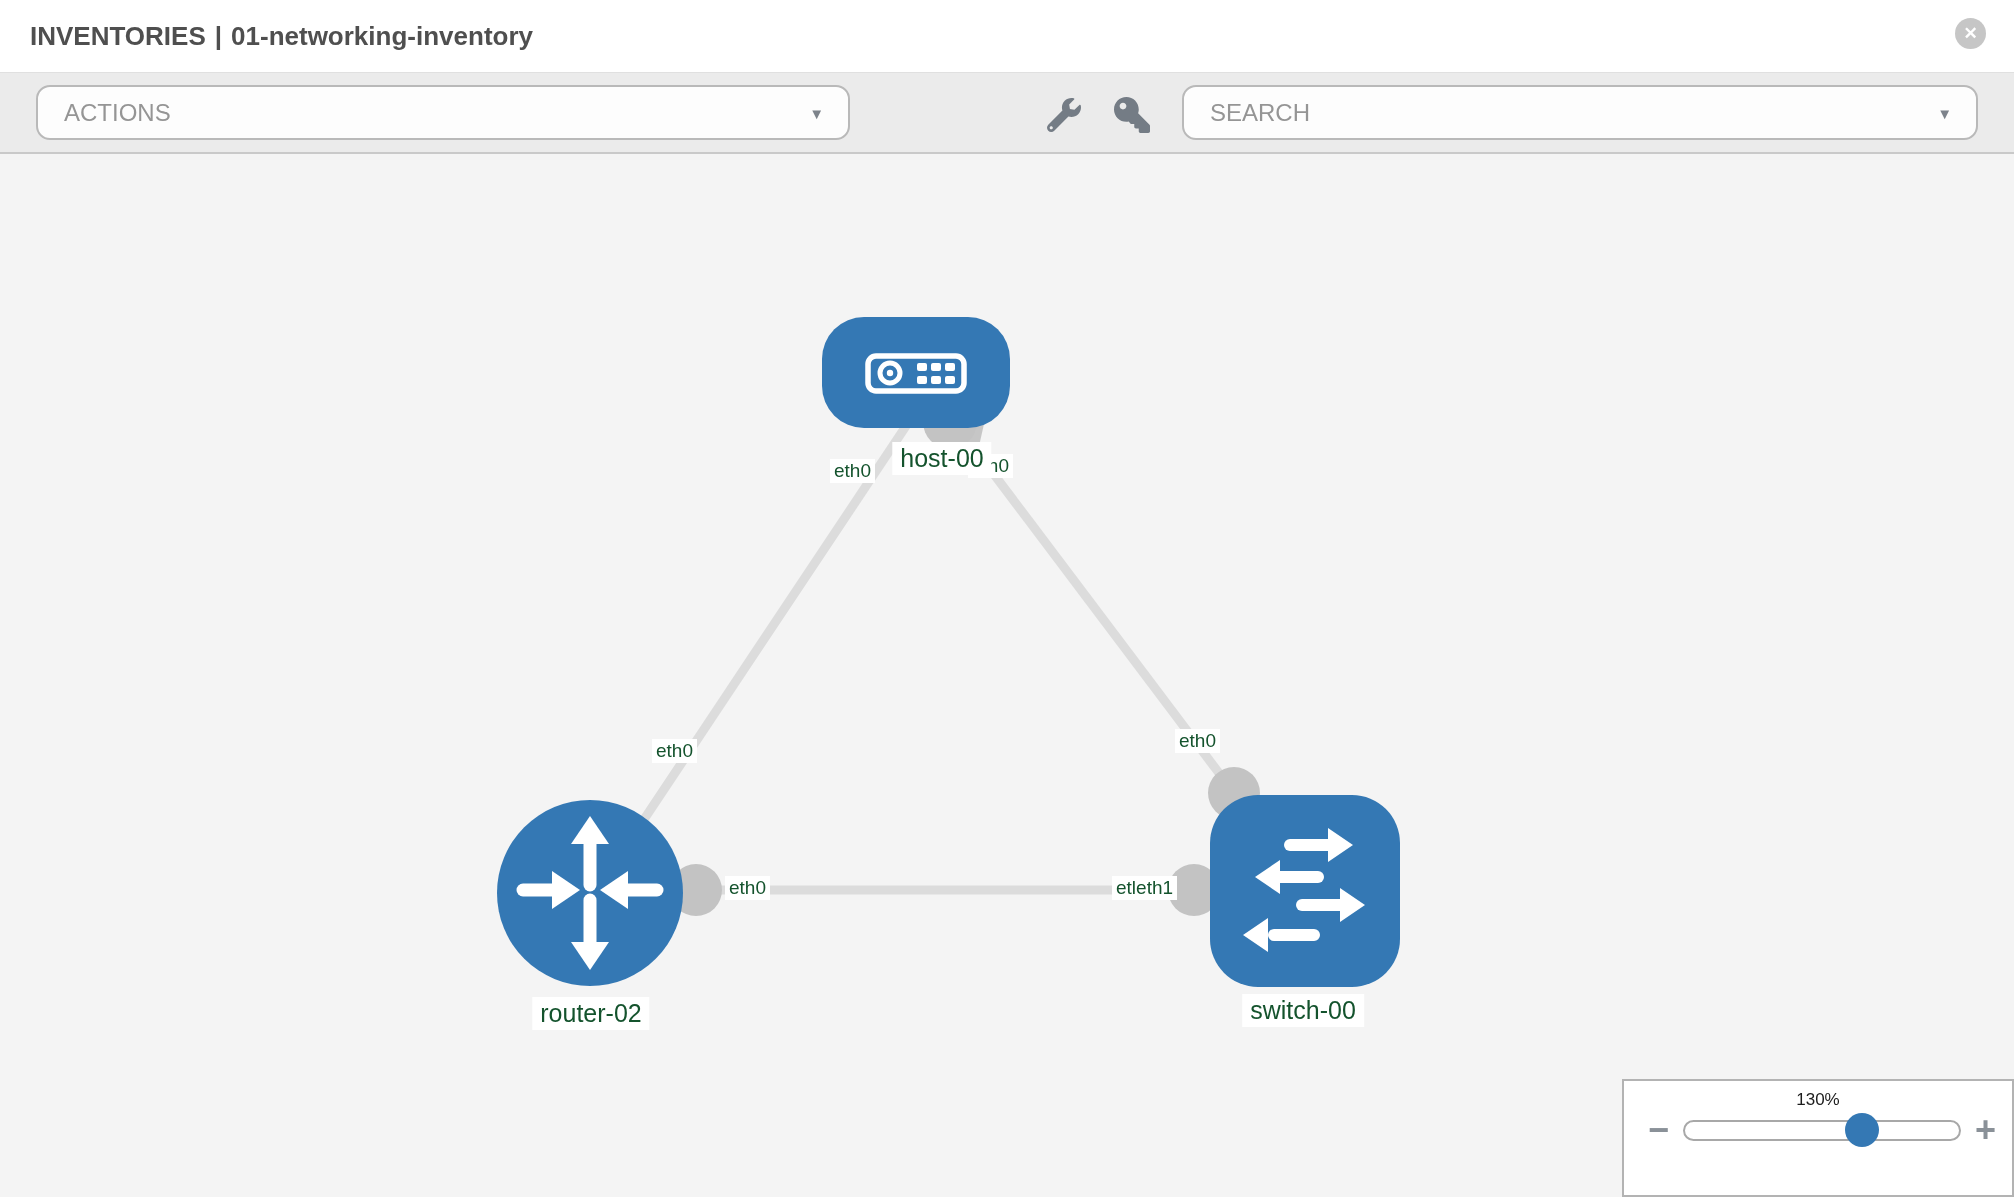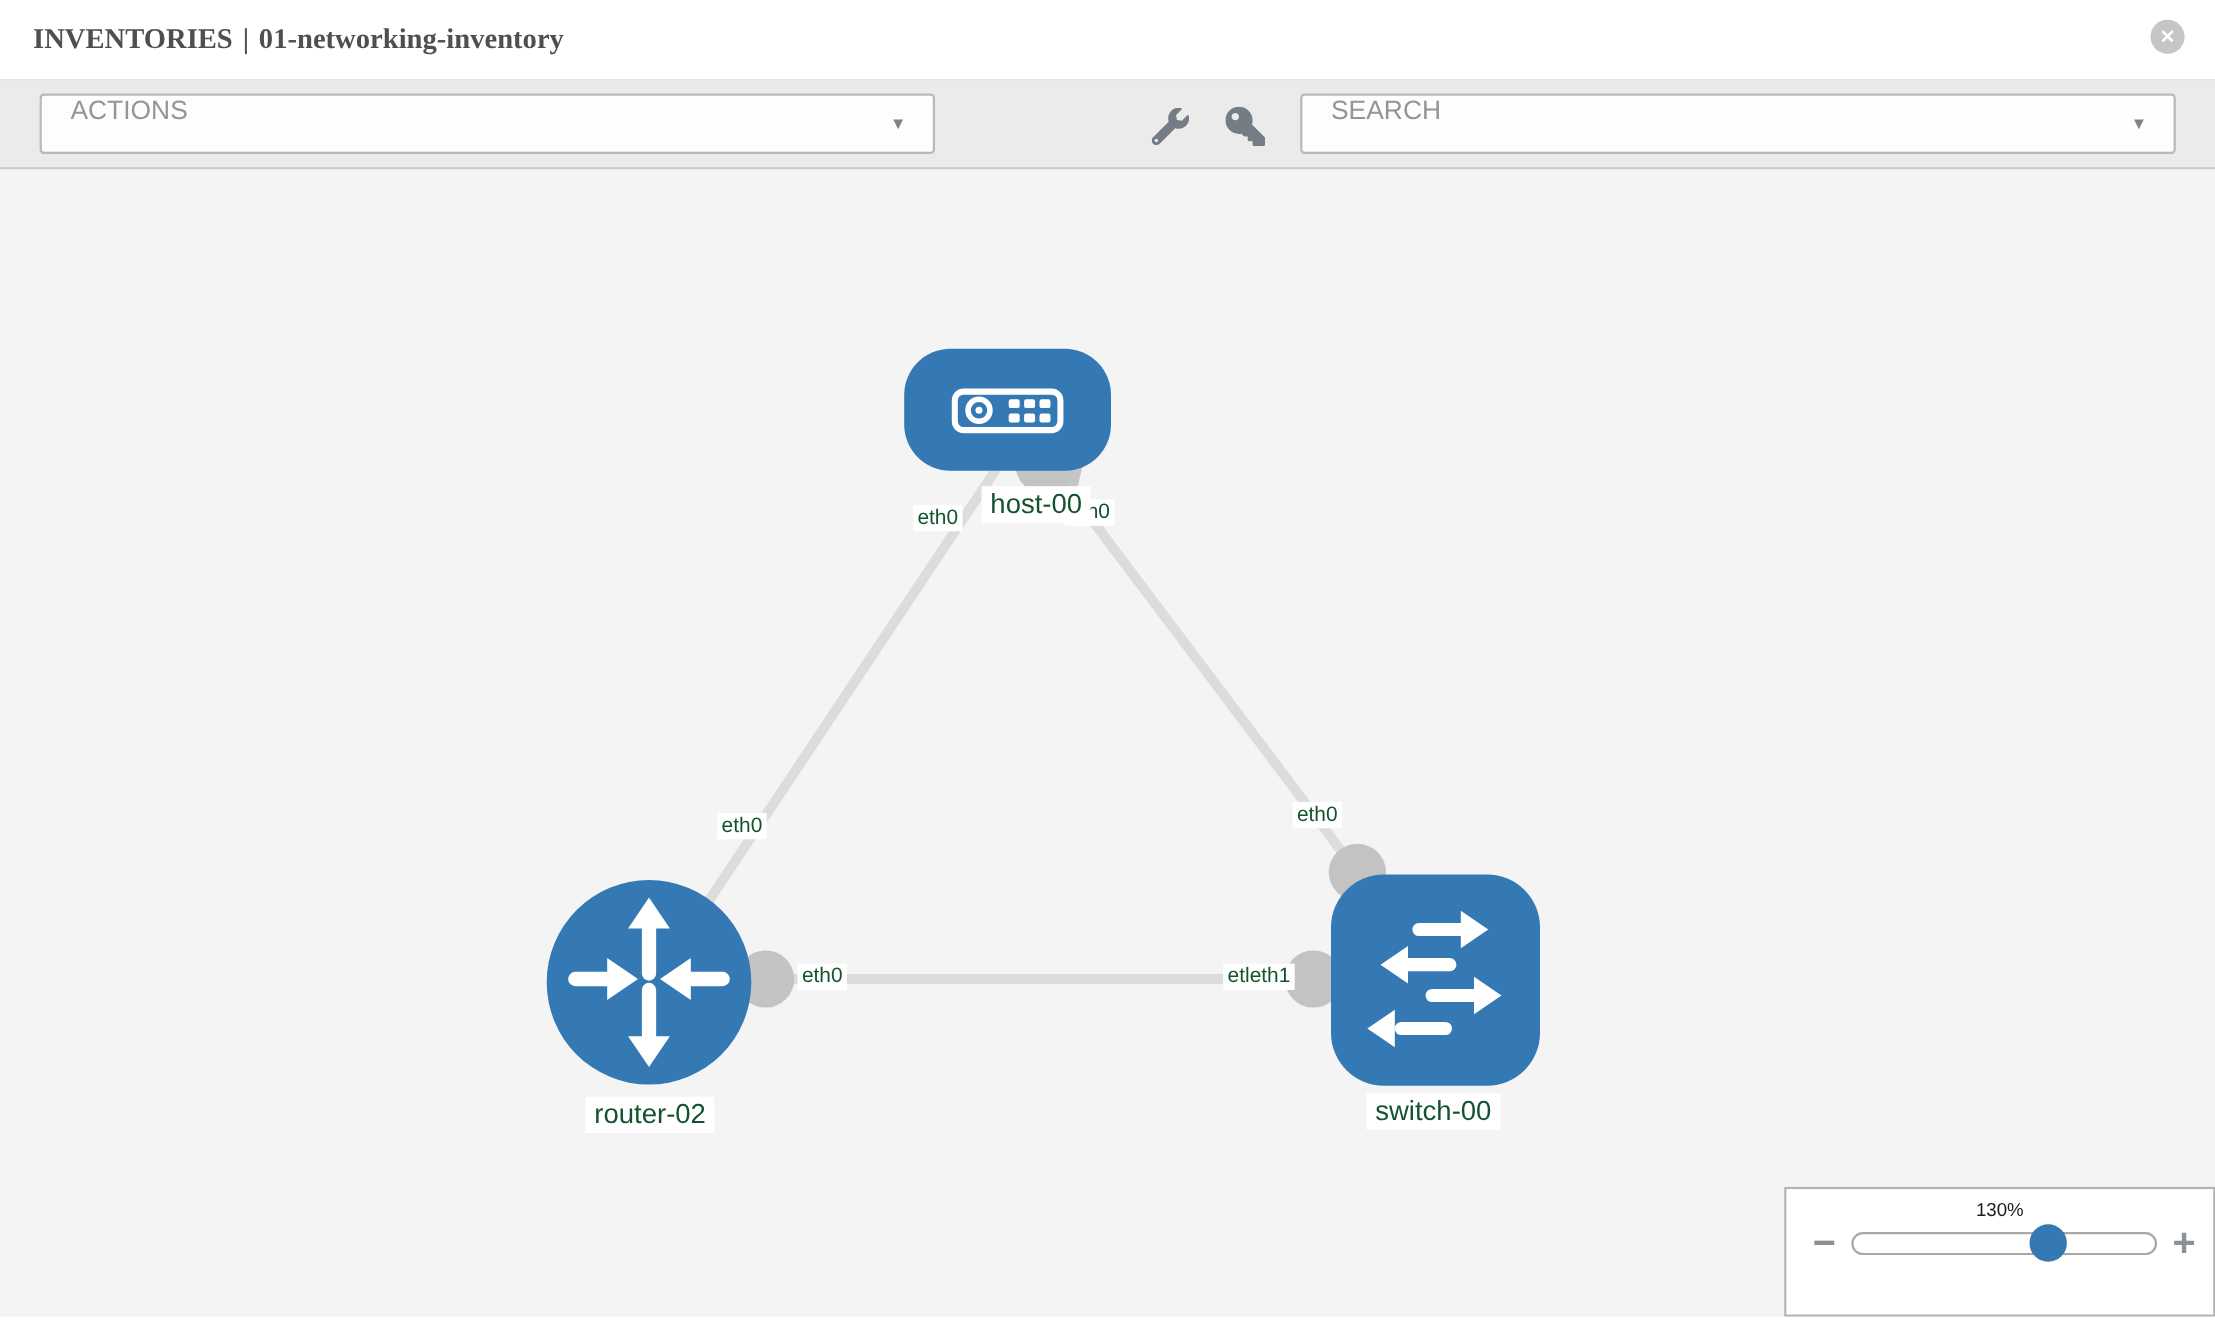--- a/index.html
+++ b/index.html
@@ -19,21 +19,20 @@
     padding: 0 30px;
     position: relative;
   }
   .title {
     font-size: 26px;
     font-weight: bold;
     color: #4f4f4f;
     display: flex;
     gap: 9px;
     white-space: nowrap;
-    font-family: Liberation Serif, serif;
   }
   .close-btn {
     position: absolute;
     right: 28px;
     top: 18px;
     width: 31px;
     height: 31px;
     border-radius: 50%;
     background: #c6c6c6;
     color: #ffffff;
@@ -53,22 +52,23 @@
     border-top: 1px solid #e0e0e0;
     border-bottom: 2px solid #c9c9c9;
     position: relative;
   }
   .dropdown {
     position: absolute;
     top: 12px;
     height: 55px;
     background: #fdfdfd;
     border: 2px solid #b9b9b9;
-    border-radius: 4px;
-    display: flex;
+    border-radius: 14px;
+    display: flex;
+    align-items: center;
     padding: 0 26px;
     color: #959595;
     font-size: 24px;
     cursor: pointer;
   }
   .dropdown .caret {
     position: absolute;
     right: 24px;
     top: 50%;
     transform: translateY(-50%);

